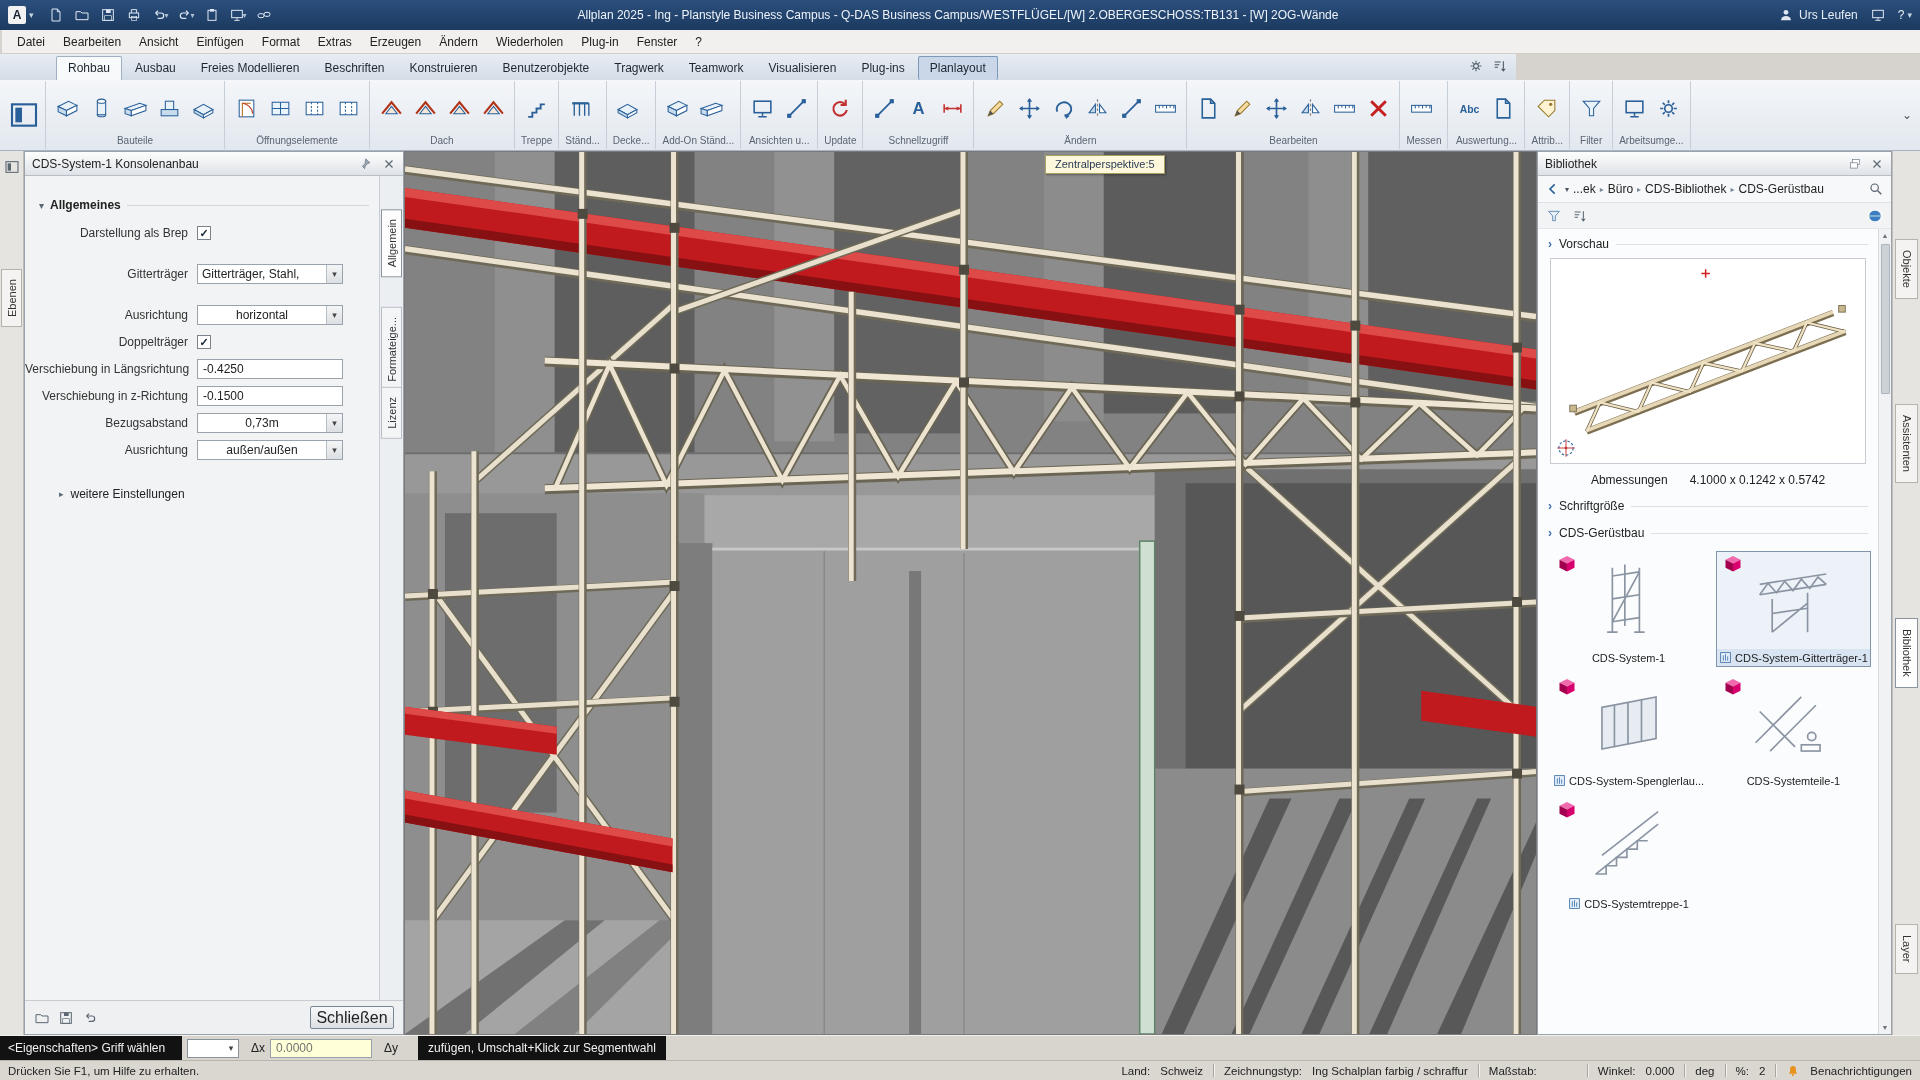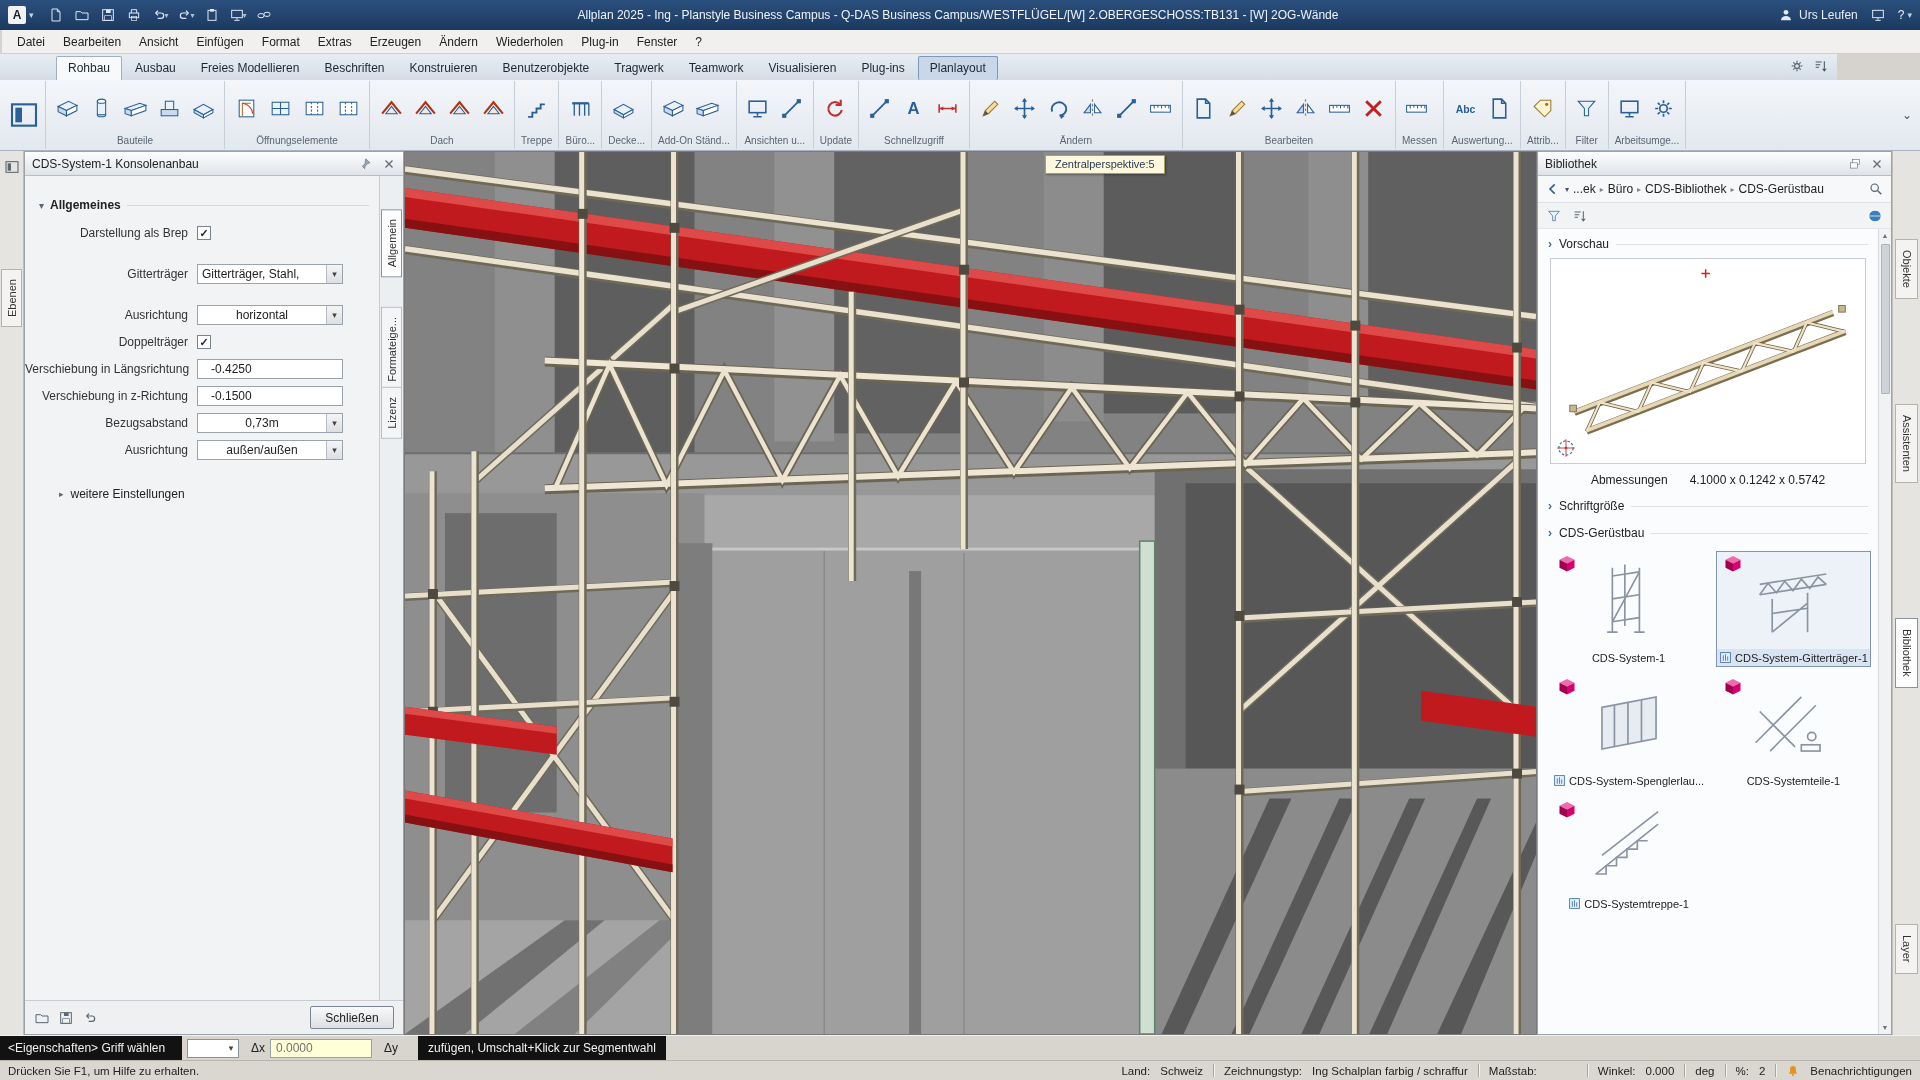--- a/index.html
+++ b/index.html
@@ -24,21 +24,21 @@
 .tb-right{margin-left:auto;display:flex;align-items:center;gap:12px}
 .tb-user{display:flex;align-items:center;gap:5px;color:#e8eef6}
 .tb-user .ic16{color:#dfe8f2}
 .tb-help{display:flex;align-items:center;gap:3px}
 
 
 .menubar{position:absolute;left:2px;top:30px;width:1920px;height:24px;background:#f1f0ee;border-bottom:1px solid #d2cfca;display:flex;align-items:center;padding:0 6px;z-index:49}
 .menu-item{padding:3px 9px;color:#222}
 
 
-.tabrow{position:absolute;left:0;top:54px;width:1837px;height:26px;background:linear-gradient(#e8edf3,#d4dde7);display:flex;align-items:flex-end;padding-left:56px;z-index:48}
+.tabrow{position:absolute;left:0;top:54px;width:1516px;height:26px;background:linear-gradient(#e8edf3,#d4dde7);display:flex;align-items:flex-end;padding-left:56px;z-index:48}
 .rtab{padding:4px 11px 5px;margin-right:1px;border:1px solid transparent;border-bottom:none;color:#1e2630;white-space:nowrap}
 .rtab.active{background:#f7f9fb;border-color:#9fb0c2;border-radius:2px 2px 0 0}
 .rtab.hl{background:#c9d7e9;border-color:#7e99b8;border-radius:2px}
 .tabrow-right{position:absolute;right:8px;top:4px;display:flex;gap:8px;color:#4a5662}
 .tabrow-right .ic16{color:#4a5662}
 
 
 .ribbon{position:absolute;left:0;top:80px;width:1920px;height:71px;background:linear-gradient(#f4f6f9,#e2e8ef);border-bottom:1px solid #aab4c0;display:flex;align-items:stretch;padding:1px 2px;z-index:47}
 .rbig{width:44px;display:flex;align-items:center;justify-content:center;border-right:1px solid #c6ced8;color:#2a6099}
 .rbig svg{width:32px;height:32px}
@@ -69,28 +69,28 @@
 .psec-title{font-weight:bold;color:#222}
 .psec-rule{flex:1;height:1px;background:#d4d8dd}
 .prow{display:flex;align-items:center;height:22px;margin:5px 8px 5px 0}
 .prow:nth-child(1),.prow:nth-child(2){margin-bottom:19px}
 .plabel{width:172px;text-align:right;padding-right:9px;color:#333;white-space:nowrap;overflow:hidden}
 .pcheck{width:14px;height:14px;background:#fff;border:1px solid #7a828c;display:flex;align-items:center;justify-content:center;font-size:11px;font-weight:bold;color:#1a2a3a}
 .pselect{width:146px;height:20px;background:#fff;border:1px solid #9aa2ac;display:flex;align-items:center}
 .pval{flex:1;text-align:center;white-space:nowrap;overflow:hidden;padding:0 2px}
 .pval.left{text-align:left;padding-left:4px}
 .parrow{width:16px;height:100%;background:linear-gradient(#f4f5f6,#dcdfe3);border-left:1px solid #b8bec6;display:flex;align-items:center;justify-content:center;font-size:9px;color:#444}
-.pinput{width:146px;height:20px;background:#fff;border:1px solid #9aa2ac;display:flex;align-items:center;padding-left:13px}
+.pinput{width:146px;height:20px;background:#fff;border:1px solid #9aa2ac;display:flex;align-items:center;padding-left:5px}
 .pmore{display:flex;align-items:center;gap:7px;margin:26px 0 0 34px;color:#222}
 .pmore-arrow{font-size:9px;color:#5a6672}
 .props-tabs{position:absolute;right:0;top:0;width:24px;bottom:34px;background:#eceff2;border-left:1px solid #c8ccd2}
 .ptab{position:absolute;right:1px;width:21px;background:#f4f5f6;border:1px solid #b8bec6;display:flex;align-items:center;justify-content:center;font-size:11px;color:#333;writing-mode:vertical-rl;transform:rotate(180deg);padding:9px 0}
 .ptab.active{background:#fdfdfd;border-color:#8a949e}
 .props-bottom{position:absolute;left:0;right:0;bottom:0;height:34px;border-top:1px solid #c8ccd2;display:flex;align-items:center;gap:8px;padding:0 9px;background:#eef0f2}
-.btn-close{margin-left:auto;width:84px;height:23px;background:linear-gradient(#f8f9fa,#dcdfe3);border:1px solid #7a8696;border-radius:2px;font-family:inherit;font-size:12px;color:#222}
+.btn-close{margin-left:auto;width:84px;height:23px;background:linear-gradient(#f8f9fa,#dcdfe3);border:1px solid #7a8696;border-radius:2px;font-family:inherit;font-size:16px;color:#222}
 
 
 .viewport{position:absolute;left:404px;top:0;width:1133px;height:884px;background:#a0a0a0;border:1px solid #7a7a7a}
 .scene{position:absolute;left:0;top:0;width:100%;height:100%}
 .vp-tooltip{position:absolute;left:640px;top:3px;padding:2px 9px 3px;background:#fdf8dc;border:1px solid #a8a060;color:#2a3a55;font-size:11px;box-shadow:1px 1px 2px rgba(0,0,0,.35);white-space:nowrap}
 
 
 .right-panel{position:absolute;right:28px;top:0;width:355px;height:884px;background:#f2f3f4;border:1px solid #9aa2ac;display:flex;flex-direction:column}
 .lib-crumbrow{height:27px;display:flex;align-items:center;gap:4px;padding:0 7px;background:#f7f8f9;border-bottom:1px solid #dde0e4;flex:none}
 .crumb-dd{font-size:8px;color:#4a5662}
@@ -397,21 +397,21 @@
       </div>
       <div class="rgroup">
         <div class="ricons">
           <div class="rbtn">
             <svg class="ic" viewBox="0 0 24 24" aria-hidden="true">
               <path d="M4,7 h16" stroke="currentColor" stroke-width="2.2"></path>
               <path d="M6,7 v12 M11,7 v12 M16,7 v12 M20,7 v12" stroke="currentColor" stroke-width="1.3"></path>
             </svg>
           </div>
         </div>
-        <div class="rlabel">Büro...</div>
+        <div class="rlabel">Ständ...</div>
       </div>
       <div class="rgroup">
         <div class="ricons">
           <div class="rbtn">
             <svg class="ic" viewBox="0 0 24 24" aria-hidden="true">
               <path d="M3,13 L12,8 L21,13 L12,18 Z" fill="#e9f1f9" stroke="currentColor"></path>
               <path d="M3,13 L12,18 L12,21 L3,16 Z" fill="#c9dcee" stroke="currentColor"></path>
               <path d="M12,18 L21,13 L21,16 L12,21 Z" fill="#ffffff" stroke="currentColor"></path>
             </svg>
           </div>

